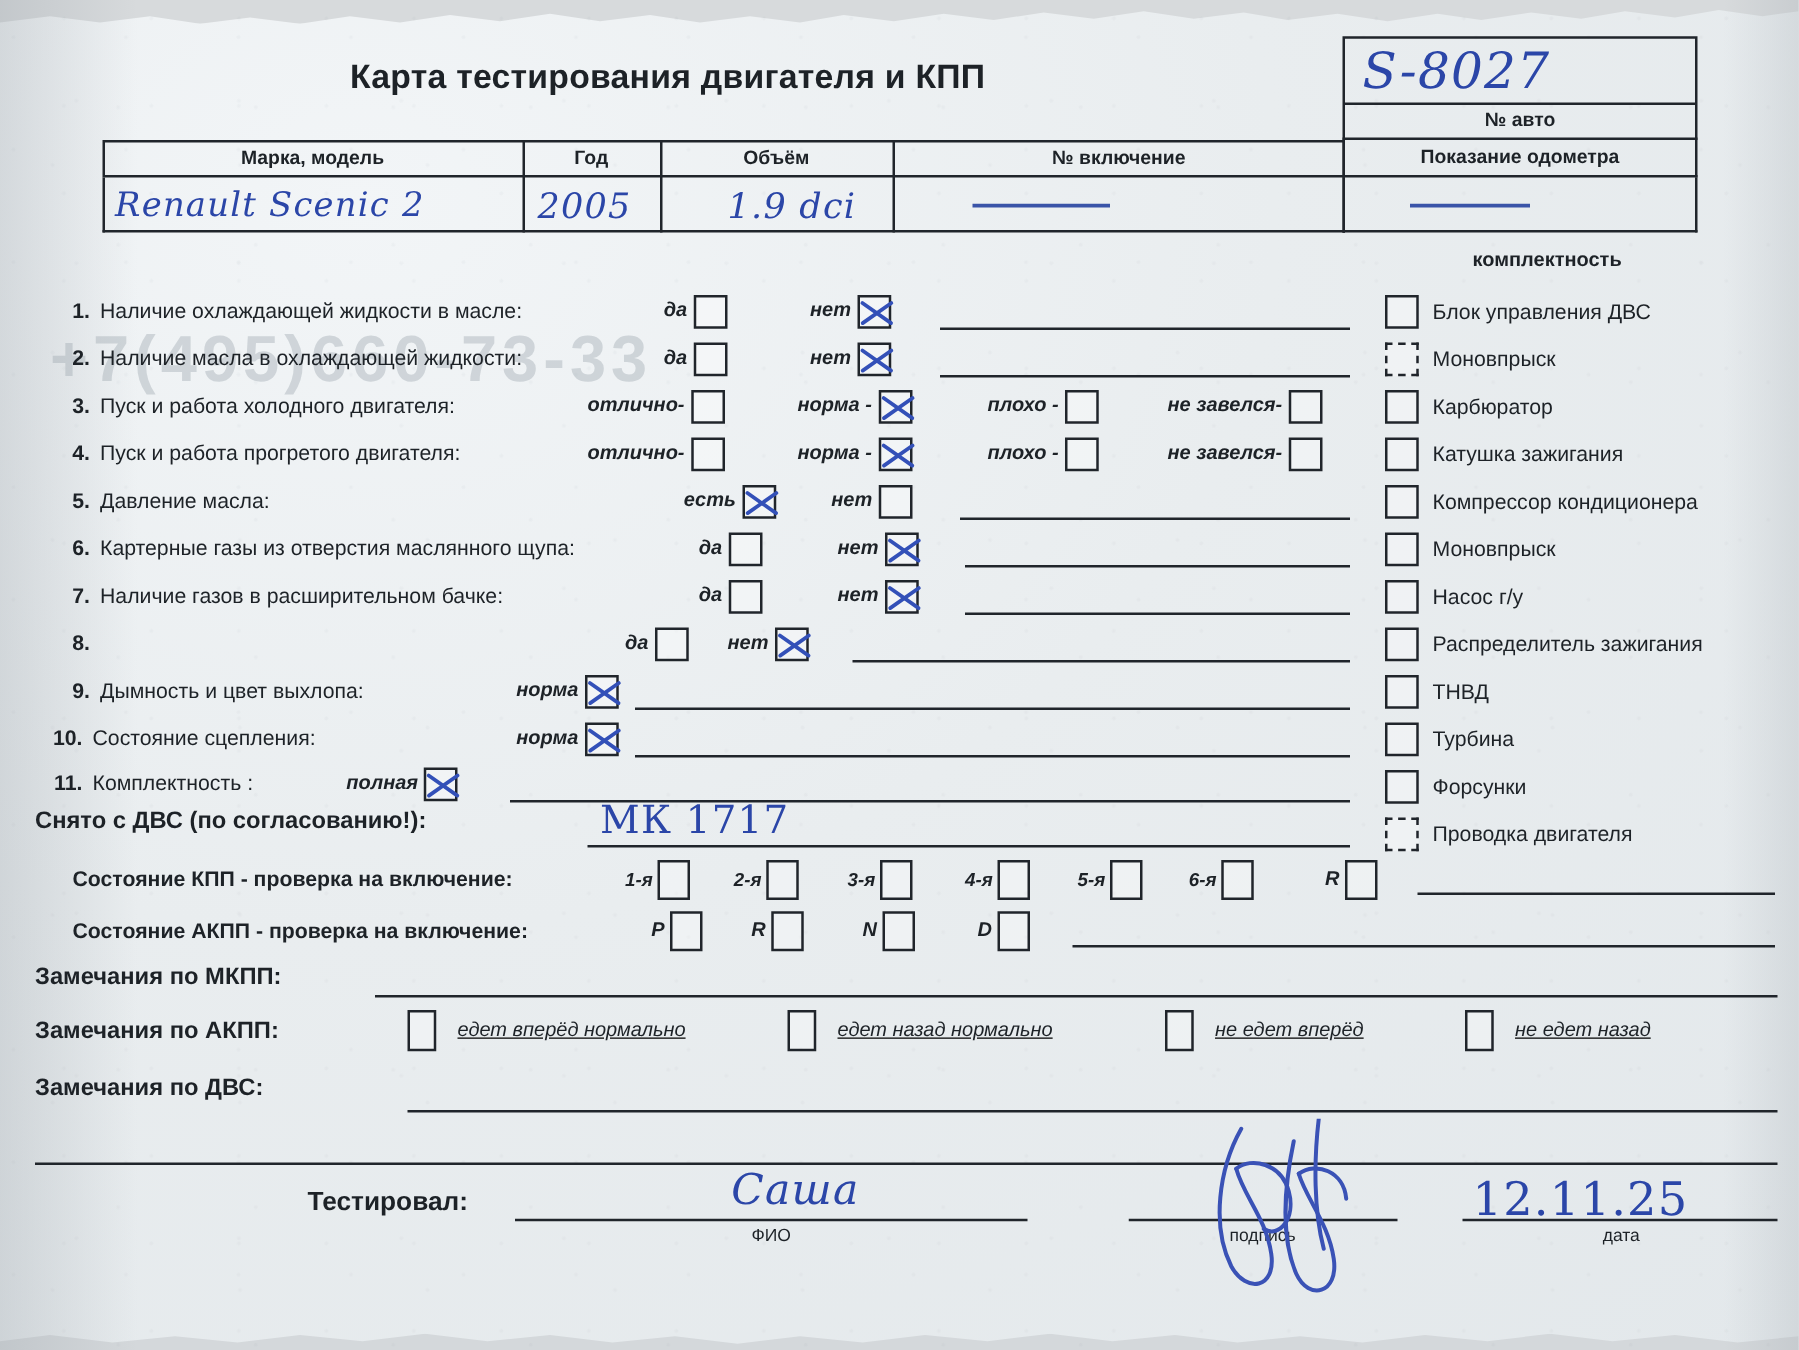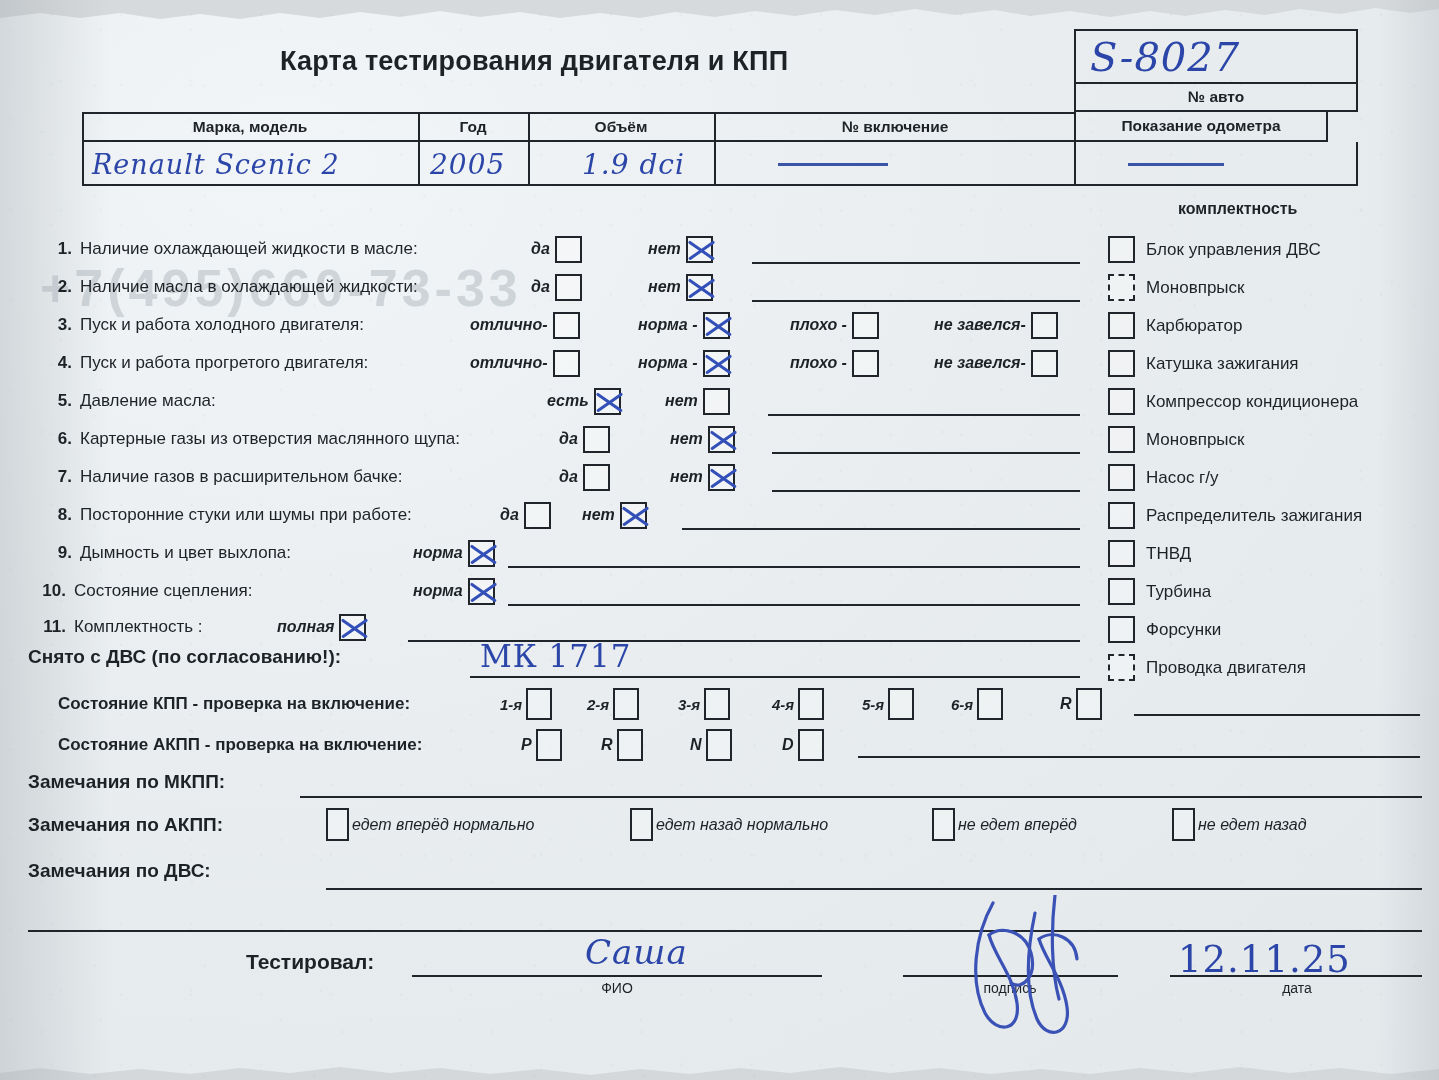--- a/index.html
+++ b/index.html
@@ -63,21 +63,21 @@
 
   h1.title{
     position:absolute; left:280px; top:46px; margin:0;
     font-size:27px; font-weight:bold; color:#1d2227; letter-spacing:.2px;
   }
 
   
   .box{ position:absolute; border:2px solid #20252b; }
   #auto-num-box{ left:1074px; top:29px; width:284px; height:55px; }
   #auto-num-label{ left:1074px; top:84px; width:284px; height:28px; border-top:none; }
-  #odo-label-box{ left:1074px; top:112px; width:254px; height:30px; border-top:none; }
+  #odo-label-box{ left:1074px; top:112px; width:284px; height:30px; border-top:none; }
   #odo-val-box{ left:1074px; top:142px; width:284px; height:44px; border-top:none; }
   .cellhead{
     display:flex; align-items:center; justify-content:center; height:100%;
     font-size:15.5px; font-weight:bold; color:#1d2227;
   }
   #auto-num-val{
     position:absolute; left:1090px; top:34px; font-size:40px;
   }
 
   
@@ -114,21 +114,21 @@
   .krow .klabel{ font-size:17px; color:#1d2227; white-space:nowrap; }
 
   
   .sect-lbl{ position:absolute; font-size:17px; font-weight:bold; color:#1d2227; white-space:nowrap; }
   .gear{ position:absolute; display:flex; align-items:center; gap:4px; }
   .gear .gt{ font-size:15px; font-style:italic; font-weight:bold; color:#1d2227; }
   .gear .gb{ width:26px; height:32px; border:2px solid #20252b; background:rgba(255,255,255,.3); }
   .gear .gp{ font-size:16px; font-weight:bold; color:#1d2227; font-style:italic; }
 
   
-  .akppopt{ position:absolute; display:flex; align-items:center; gap:3px; }
+  .akppopt{ position:absolute; display:flex; align-items:center; gap:17px;text-decoration:underline; }
   .akppopt .ab{ width:23px; height:33px; border:2px solid #20252b; background:rgba(255,255,255,.3); }
   .akppopt .at{ font-size:16px; font-style:italic; color:#1d2227; white-space:nowrap; }
 
   
   .sub{ position:absolute; font-size:14px; color:#1d2227; text-align:center; }
   #signature{
     position:absolute; left:955px; top:895px; width:150px; height:150px;
     pointer-events:none;
   }
 </style>
@@ -283,21 +283,20 @@
     <span class="cb"></span>
   </div>
   <div class="opt" style="left:670px;top:462px;height:30px">
     <span class="t">нет</span>
     <span class="cb x"></span>
   </div>
   <div class="fline" style="left:772px;top:490px;width:308px"></div>
 
   <div class="row" style="left:46px;top:500px">
     <div class="num">8.</div>
-    <div class="lbl">Посторонние стуки или шумы при работе:</div>
   </div>
   <div class="opt" style="left:500px;top:500px;height:30px">
     <span class="t">да</span>
     <span class="cb"></span>
   </div>
   <div class="opt" style="left:582px;top:500px;height:30px">
     <span class="t">нет</span>
     <span class="cb x"></span>
   </div>
   <div class="fline" style="left:682px;top:528px;width:398px"></div>

